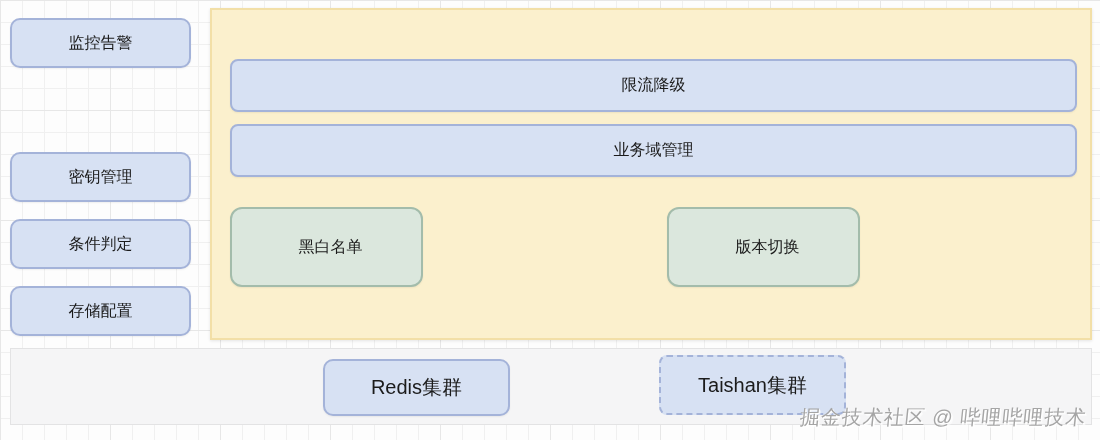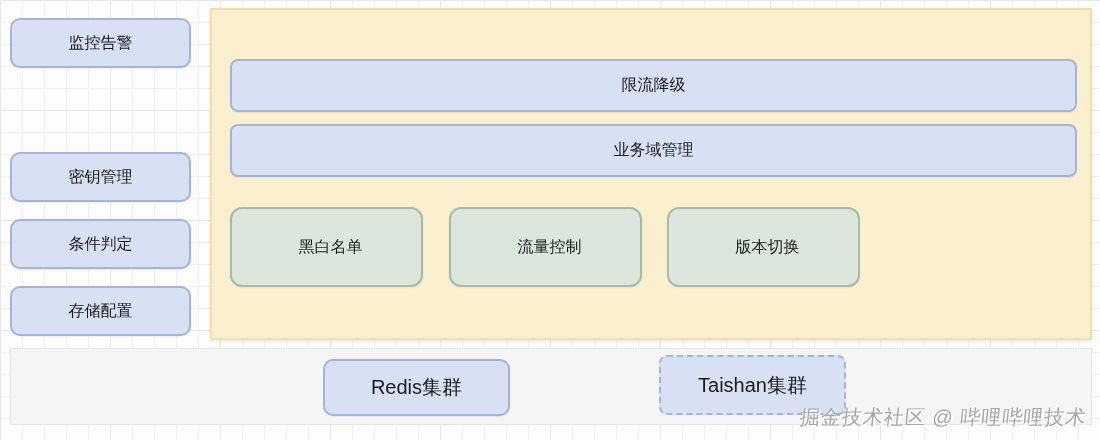--- a/index.html
+++ b/index.html
@@ -105,23 +105,20 @@
     <div class="node blue bar" style="top:49px">
       <span>限流降级</span>
     </div>
     <div class="node blue bar" style="top:114px">
       <span>业务域管理</span>
     </div>
 
     <div class="node module" style="left:18px">
       <span>黑白名单</span>
     </div>
-    <div class="node module" style="left:237px">
-      <span>流量控制</span>
-    </div>
     <div class="node module" style="left:455px">
       <span>版本切换</span>
     </div>
 
   </div>
 
   <div class="storage-panel">
     <div class="node blue cluster" style="left:312px; top:10px; width:187px; height:57px;">
       <span>Redis集群</span>
     </div>

